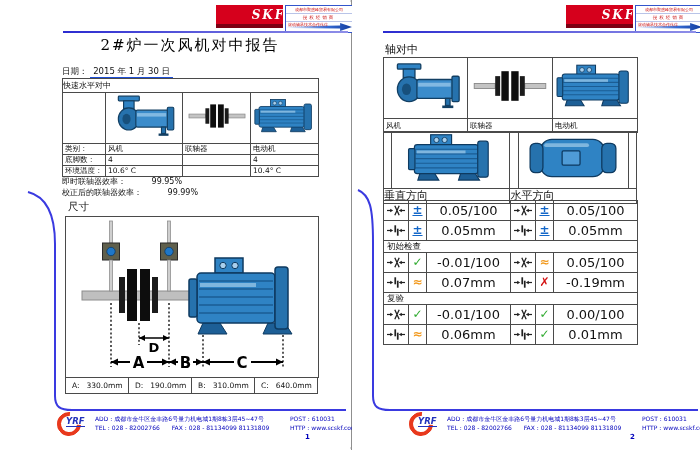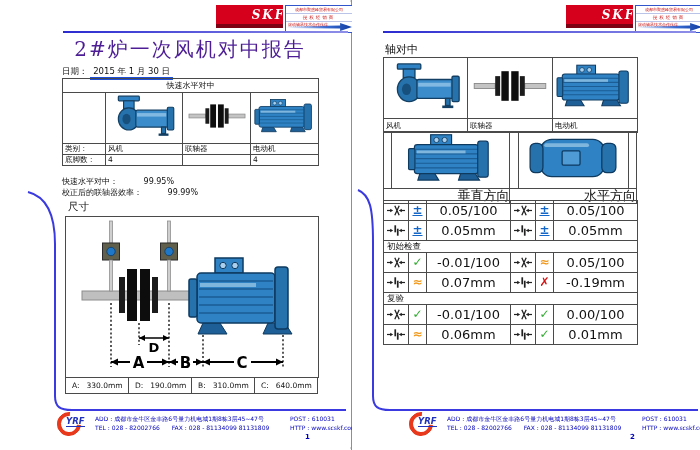--- a/index.html
+++ b/index.html
@@ -22,45 +22,45 @@
   .dealer-l1{font-size:4px;color:#cc1111;text-align:center;line-height:7px;white-space:nowrap;}
   .dealer-l2{font-size:4.5px;color:#cc1111;text-align:center;line-height:7px;letter-spacing:2px;
              border-top:1px solid #b9c4e8;border-bottom:1px solid #b9c4e8;white-space:nowrap;}
   .dealer-l3{position:relative;flex:1;}
   .swoosh{position:absolute;inset:1px 0 1px 0;background:linear-gradient(90deg,#ffffff,#3a6fd8 60%,#123c9e);
           clip-path:polygon(0 45%,82% 30%,82% 0,100% 50%,82% 100%,82% 70%,0 62%);}
   .dealer-l3 span{position:absolute;top:0;left:2px;font-size:4px;color:#cc1111;white-space:nowrap;}
 
   .hrule{position:absolute;height:2px;background:linear-gradient(90deg,#2b2bd0,#8f8fe8);}
   .p-title{position:absolute;text-align:center;font-family:"DejaVu Serif",serif;
-           font-size:20px;letter-spacing:2px;color:#4c1d95;}
+           font-size:15px;letter-spacing:2px;color:#000000;}
   .date-row{position:absolute;font-size:8.5px;}
-  .date-row .dv{border-bottom:3px solid #1d4ed8;padding:0 3px 1px 3px;}
+  .date-row .dv{border-bottom:1px solid #1d4ed8;padding:0 3px 1px 3px;}
   .h2{position:absolute;font-family:"DejaVu Serif",serif;color:#111;}
 
   table{border-collapse:collapse;}
   td,th{border:1px solid #4a4a4a;padding:0;font-weight:normal;}
   .t1{position:absolute;left:62px;top:78px;width:256px;table-layout:fixed;}
-  .t1 .hdr td{height:13px;text-align:center;font-size:8px;}
+  .t1 .hdr td{height:13px;font-size:8px;}
   .t1 .imgs td{height:50px;text-align:center;vertical-align:middle;}
   .t1 .lr td{height:10px;font-size:7.5px;padding-left:2px;line-height:10px;white-space:nowrap;overflow:hidden;}
   .eff{position:absolute;font-size:8px;white-space:nowrap;}
   .eff .lv{margin-left:23px;}
 
   .dims-box{position:absolute;left:65px;top:216px;width:252px;height:160px;border:1px solid #4a4a4a;background:#fff;}
   .meas{position:absolute;left:65px;top:377px;width:232px;table-layout:fixed;}
   .meas td{height:15px;font-size:7.5px;line-height:15px;padding-left:6px;white-space:nowrap;}
   .meas .mv{margin-left:7px;}
 
   .tA{position:absolute;left:31px;top:57px;width:254px;table-layout:fixed;}
   .tA .imgs td{height:60px;text-align:center;vertical-align:middle;}
   .tA .lr td{height:13px;font-size:7.5px;padding-left:2px;line-height:13px;}
   .tB{position:absolute;left:31px;top:131px;width:254px;table-layout:fixed;}
   .tB .imgs td{height:56px;text-align:center;vertical-align:middle;}
-  .tB .lr td{height:14px;font-size:13px;text-align:right;line-height:14px;font-family:"DejaVu Serif",serif;}
+  .tB .lr td{height:14px;font-size:11px;text-align:left;line-height:14px;font-family:"DejaVu Serif",serif;}
 
   .tol{position:absolute;left:31px;top:200px;width:254px;table-layout:fixed;}
   .tol .sec-h td{height:11px;font-size:8.5px;font-family:"DejaVu Serif",serif;padding-left:3px;line-height:11px;}
   .tol .dr td{height:17px;text-align:center;vertical-align:middle;}
   .tol .val{font-size:13px;}
   .tol .st{font-size:12px;font-weight:bold;line-height:17px;}
   .st-pm{color:#1266c8;text-decoration:underline;}
   .st-check{color:#2faa2f;}
   .st-approx{color:#f29a1f;font-size:13px;}
   .st-cross{color:#d41111;}
@@ -193,25 +193,31 @@
         <td>风机</td>
         <td>联轴器</td>
         <td>电动机</td>
       </tr>
       <tr class="lr">
         <td>底脚数：</td>
         <td>4</td>
         <td></td>
         <td>4</td>
       </tr>
+      <tr class="lr">
+        <td>环境温度：</td>
+        <td>10.6° C</td>
+        <td></td>
+        <td>10.4° C</td>
+      </tr>
     </tbody>
       </table>
 
     <div class="eff" style="left:62px;top:176px;">
-      <span>快速水平对中：</span>
+      <span>即时联轴器效率：</span>
       <span class="lv">99.95%</span>
     </div>
     <div class="eff" style="left:62px;top:187px;">
       <span>校正后的联轴器效率：</span>
       <span class="lv">99.99%</span>
     </div>
 
     <svg class="curve" width="350" height="450">
       <path d="M28,192 C44,196 55,210 55,244 L55,396 C55,407 60,410 72,410 L346,410" fill="none" stroke="#3a3ae0" stroke-width="2"></path>
     </svg>

